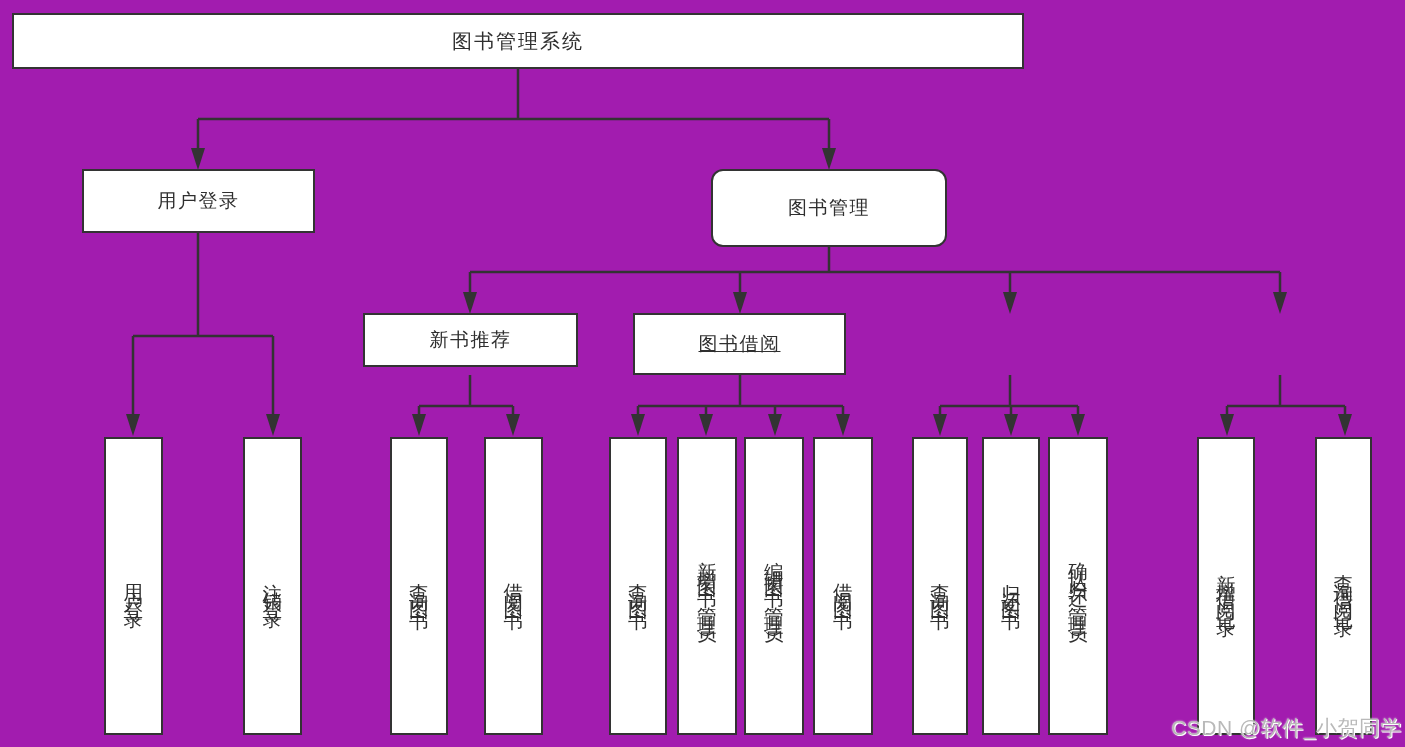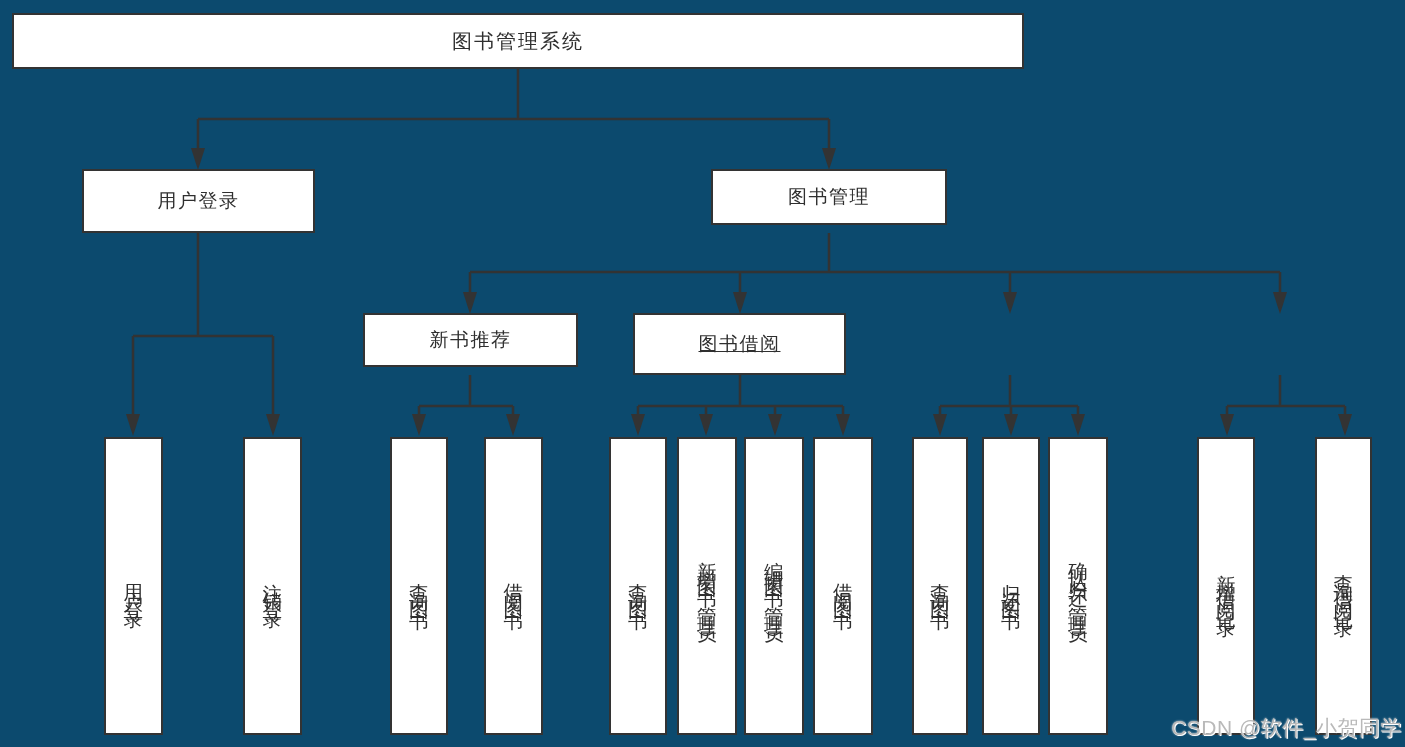--- a/index.html
+++ b/index.html
@@ -1,19 +1,19 @@
 <!DOCTYPE html>
 <html><head>
 <meta charset="utf-8">
 <style>
   html,body{margin:0;padding:0;background:#ffffff;}
   #stage{
     position:relative;
     width:1405px;height:747px;
-    background:#0c4a6e;
+    background:#a21caf;
     font-family:"Liberation Sans", sans-serif;
     overflow:hidden;
   }
   #connectors{position:absolute;left:0;top:0;width:1405px;height:747px;}
   .node{
     position:absolute;
     box-sizing:border-box;
     border:2.5px solid #333333;
     background:#ffffff;
     display:flex;
@@ -94,21 +94,21 @@
     </g>
   </svg>
 
   <div class="node title" style="left:12px;top:13px;width:1012px;height:56px;">
     <span class="hlabel">图书管理系统</span>
   </div>
 
   <div class="node" style="left:82px;top:169px;width:233px;height:64px;">
     <span class="hlabel">用户登录</span>
   </div>
-  <div class="node" style="left:711px;top:169px;width:236px;height:56px;">
+  <div class="node" style="left:711px;top:169px;width:236px;height:78px;border-radius:12px;">
     <span class="hlabel">图书管理</span>
   </div>
 
   <div class="node" style="left:363px;top:313px;width:215px;height:54px;">
     <span class="hlabel">新书推荐</span>
   </div>
   <div class="node" style="left:633px;top:313px;width:213px;height:62px;text-decoration:underline;">
     <span class="hlabel">图书借阅</span>
   </div>
 

